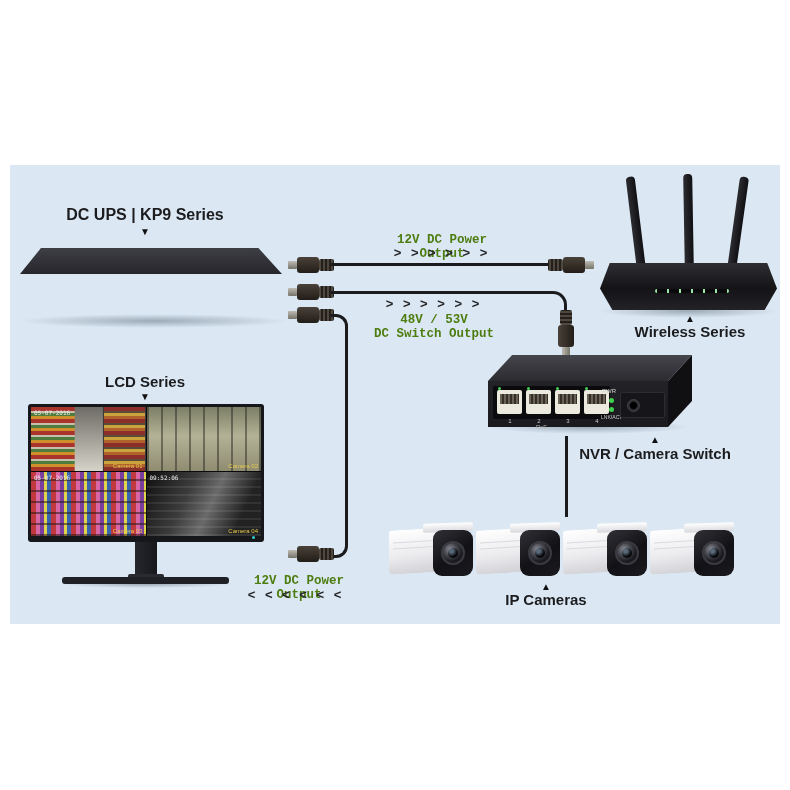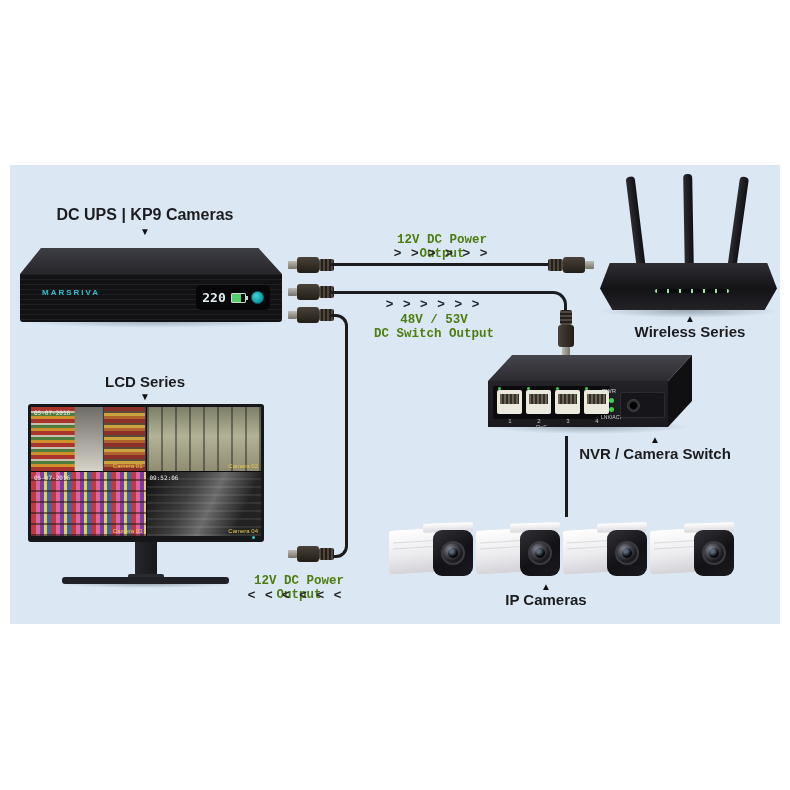--- a/index.html
+++ b/index.html
@@ -123,33 +123,25 @@
   .stand-mount{position:absolute;left:128px;top:574px;width:36px;height:5px;background:#2a2b30;border-radius:2px;}
 
   .shadow{position:absolute;background:radial-gradient(ellipse at center,rgba(25,40,55,.32),transparent 70%);}
 </style>
 </head>
 <body>
 
 <div class="canvas">
   <div class="panel"></div>
 
-  <div class="lbl big" style="left:40px;top:206px;width:210px;">DC UPS | KP9 Cameras</div>
+  <div class="lbl big" style="left:40px;top:206px;width:210px;">DC UPS | KP9 Series</div>
   <div class="arrow" style="left:135px;top:226px;">▼</div>
 
   <div class="shadow" style="left:18px;top:314px;width:272px;height:14px;"></div>
   <div class="ups-top"></div>
-  <div class="ups-front">
-    <div class="ups-logo">MARSRIVA</div>
-    <div class="ups-display">
-      <span class="ups-value">220</span>
-      <span class="batt"></span>
-      <span class="pwr-btn"></span>
-    </div>
-  </div>
 
   <div class="plug" style="left:288px;top:257px;">
       <span class="tip"></span>
       <span class="barrel"></span>
       <span class="ridges"></span>
     </div>
   <div class="plug" style="left:288px;top:284px;">
       <span class="tip"></span>
       <span class="barrel"></span>
       <span class="ridges"></span>

